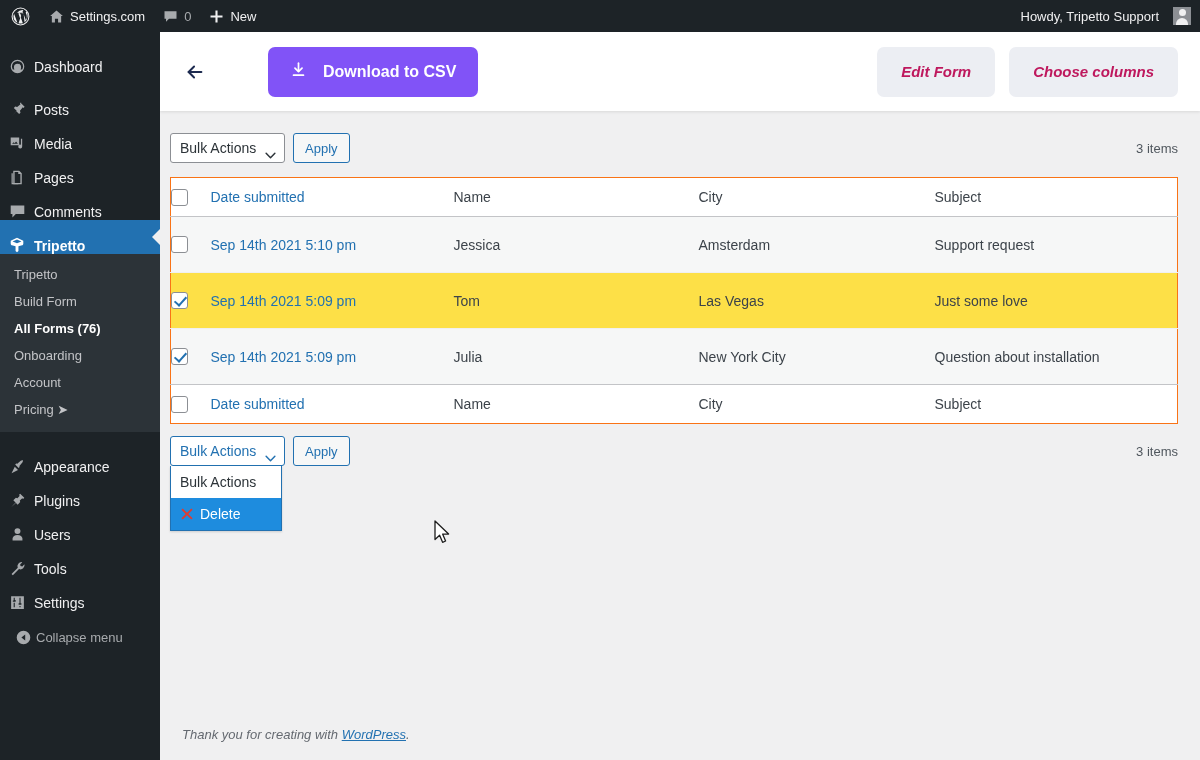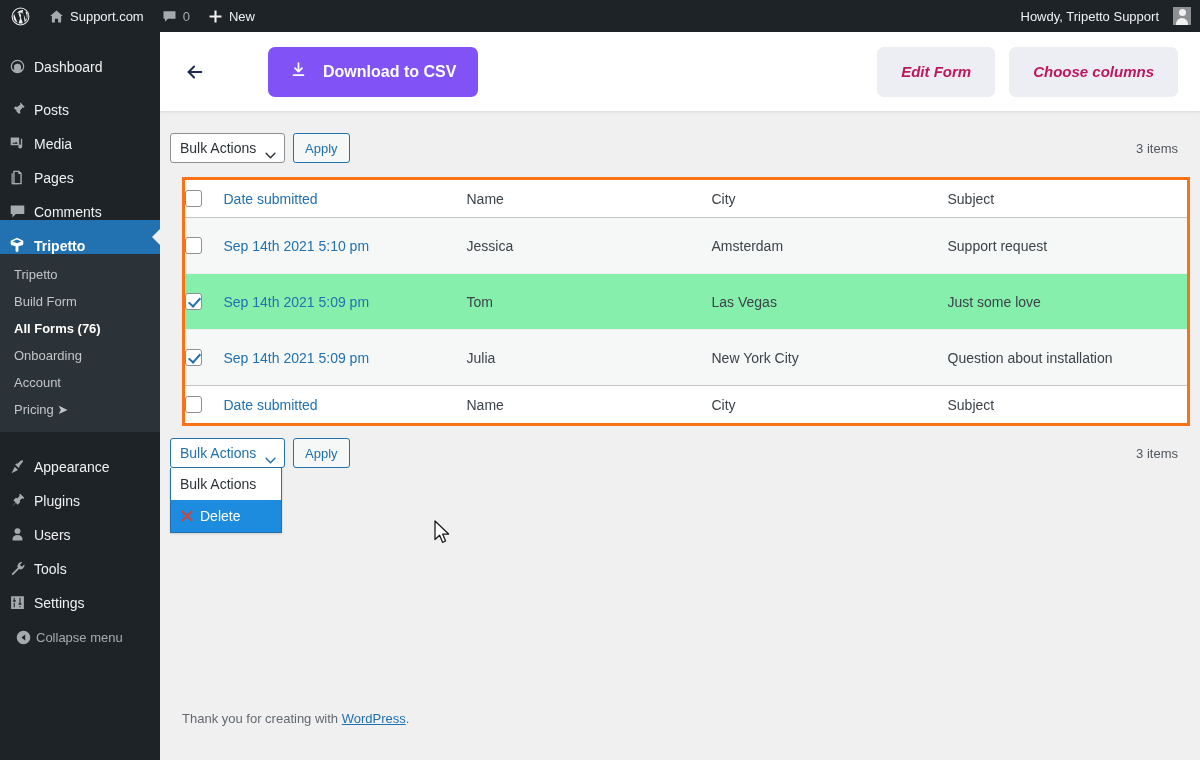--- a/index.html
+++ b/index.html
@@ -178,24 +178,23 @@
     cursor: pointer;
   }
   .items-count {
     margin-left: auto;
     font-size: 13px; color: #50575e;
   }
 
   
   table.wp-list {
     width: 100%; border-collapse: collapse;
-    background: #86efac;
-    border: 3px solid #f97316;
+    background: #fde047;
+    border: 1px solid #f97316;
     table-layout: fixed;
-    margin-left: 12px;
   }
   table.wp-list th, table.wp-list td {
     text-align: left;
     font-size: 14px;
     color: #3c434a;
     font-weight: 400;
     padding: 0;
     vertical-align: middle;
   }
   col.c-check { width: 40px; }
@@ -256,45 +255,46 @@
     white-space: nowrap;
   }
   .dd-option.sel { background: #1e8cde; color: #fff; }
   .dd-option .dd-ico { margin-right: 6px; display: inline-flex; }
 
   
   #cursor { position: absolute; pointer-events: none; z-index: 60; }
 
   
   #pagefooter {
-    position: absolute; left: 0; bottom: 16px;
+    position: absolute; left: 0; bottom: 0;
     width: 992px;
     padding: 0 22px 18px 22px;
     font-size: 13px; color: #646970;
+    font-style: italic;
   }
   #pagefooter a { color: #2271b1; }
 </style>
 </head>
 <body>
 
 <div id="adminbar">
   <div class="ab-item logo">
     <span class="ab-icon">
       <svg width="19" height="19" viewBox="0 0 20 20" fill="#f0f0f1">
         <path d="M10 .6A9.4 9.4 0 1 0 19.4 10 9.41 9.41 0 0 0 10 .6Zm0 1.1a8.3 8.3 0 1 1 0 16.6 8.3 8.3 0 0 1 0-16.6ZM2.6 10a7.4 7.4 0 0 1 .64-3.02l3.53 9.67A7.4 7.4 0 0 1 2.6 10Zm7.4 7.4c-.73 0-1.43-.1-2.1-.3l2.23-6.48 2.28 6.26.05.1A7.36 7.36 0 0 1 10 17.4Zm1.02-10.87c.45-.2.85-.07 1.17-.04.28.03.33-.06.33-.2 0-.14-.1-.26-.33-.25-.64.03-1.37.06-1.9.06-.5 0-1.24-.03-1.95-.06-.2-.01-.3.11-.3.25 0 .14.05.23.33.2.3-.02.62-.1.95.03.36.15.5.43.66.88l.73 2-1.02 3.07-1.7-5.07c-.2-.55.08-.8.4-.85.28-.03.47-.1.47-.24 0-.14-.1-.26-.33-.25-.57.03-1.2.06-1.66.06l-.5-.01A7.39 7.39 0 0 1 13.9 3.25c-.07 0-.14-.01-.22-.01-.84 0-1.43.73-1.43 1.51 0 .7.4 1.3.83 2Zm2.35 1.02 2.3 6.3a7.44 7.44 0 0 0 .79-5.4c-.2-.78-.45-1.05-.58-1.4-.17-.46-.33-.85-.33-1.3 0-.52.3-1 .83-1.14A7.38 7.38 0 0 1 17.4 10a7.4 7.4 0 0 1-3.1 6.02l-.03-.02Z"></path>
       </svg>
     </span>
   </div>
   <div class="ab-item">
     <span class="ab-icon">
       <svg width="15" height="15" viewBox="0 0 20 20" fill="#a7aaad">
           <path d="M10 2 1.5 9.3h2.3V18h4.1v-5.1h4.2V18h4.1V9.3h2.3L10 2Z"></path>
         </svg>
     </span>
-    <span>Support.com</span>
+    <span>Settings.com</span>
   </div>
   <div class="ab-item">
     <span class="ab-icon">
       <svg width="15" height="15" viewBox="0 0 20 20" fill="#a7aaad">
           <path d="M2 3h16v10H8l-4 4v-4H2V3Z"></path>
         </svg>
     </span>
     <span class="ab-count">0</span>
   </div>
   <div class="ab-item">

